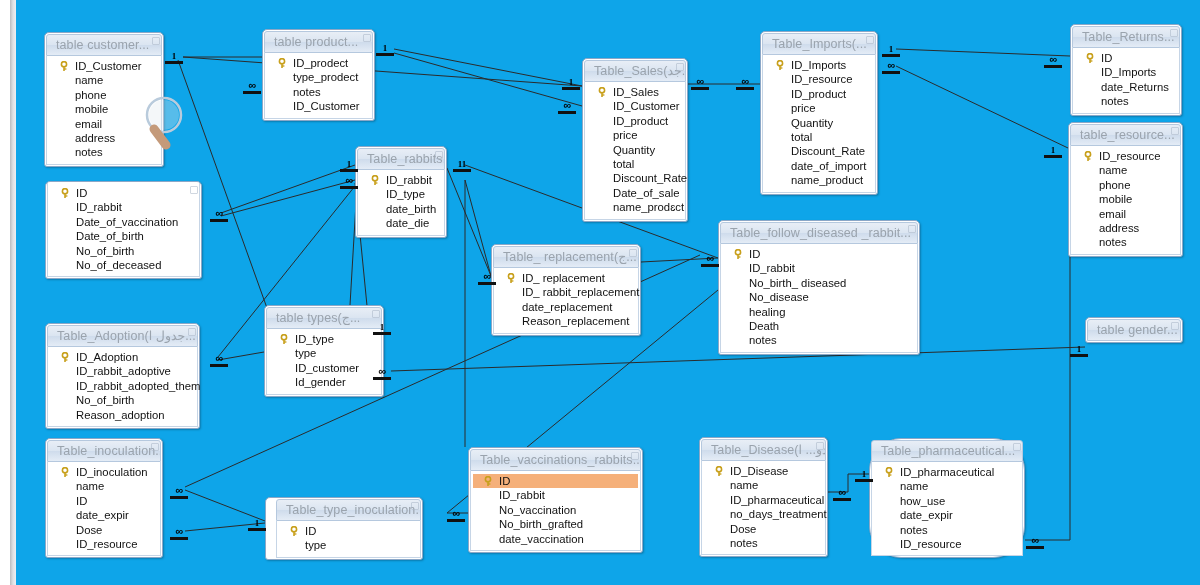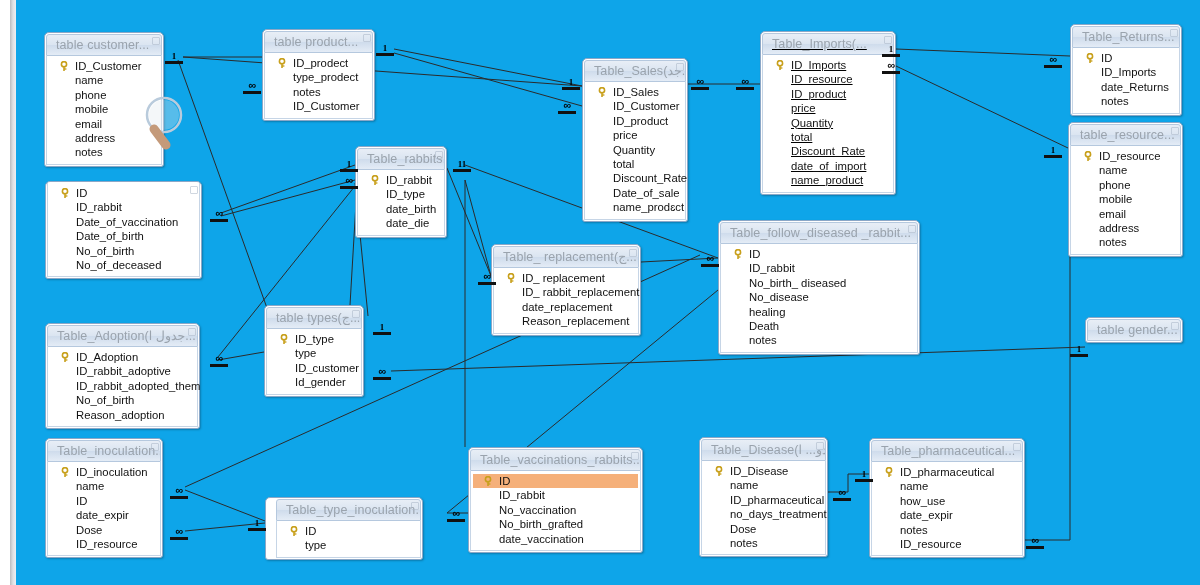--- a/index.html
+++ b/index.html
@@ -197,21 +197,21 @@
         <div class="fld"><span>ID_Customer</span></div>
         <div class="fld"><span>ID_product</span></div>
         <div class="fld"><span>price</span></div>
         <div class="fld"><span>Quantity</span></div>
         <div class="fld"><span>total</span></div>
         <div class="fld"><span>Discount_Rate</span></div>
         <div class="fld"><span>Date_of_sale</span></div>
         <div class="fld"><span>name_prodɛct</span></div>
       </div>
     </div>
-    <div class="tbl" style="left: 750px; top: 31px; width: 136px; text-decoration: underline;">
+    <div class="tbl" style="left: 750px; top: 31px; width: 118px;">
       <div class="cap">Table_Imports(...</div>
       <div class="grip"></div>
       <div class="body">
         <div class="fld pk"><span class="key">
             <svg width="11" height="11" viewBox="0 0 11 11">
               <circle cx="4" cy="3.2" r="2.6" fill="none" stroke="#c8a01c" stroke-width="1.6"></circle>
               <path d="M4,5.6 L4,10" stroke="#c8a01c" stroke-width="1.6"></path>
               <path d="M4,8 L6.4,8" stroke="#c8a01c" stroke-width="1.4"></path>
             </svg>
           </span><span>ID_Imports</span></div>
@@ -338,21 +338,21 @@
               <path d="M4,5.6 L4,10" stroke="#c8a01c" stroke-width="1.6"></path>
               <path d="M4,8 L6.4,8" stroke="#c8a01c" stroke-width="1.4"></path>
             </svg>
           </span><span>ID_Adoption</span></div>
         <div class="fld"><span>ID_rabbit_adoptive</span></div>
         <div class="fld"><span>ID_rabbit_adopted_them</span></div>
         <div class="fld"><span>No_of_birth</span></div>
         <div class="fld"><span>Reason_adoption</span></div>
       </div>
     </div>
-    <div class="tbl" style="left: 254px; top: 305px; width: 100px;">
+    <div class="tbl" style="left: 254px; top: 305px; width: 120px;">
       <div class="cap">table types(ج...</div>
       <div class="grip"></div>
       <div class="body">
         <div class="fld pk"><span class="key">
             <svg width="11" height="11" viewBox="0 0 11 11">
               <circle cx="4" cy="3.2" r="2.6" fill="none" stroke="#c8a01c" stroke-width="1.6"></circle>
               <path d="M4,5.6 L4,10" stroke="#c8a01c" stroke-width="1.6"></path>
               <path d="M4,8 L6.4,8" stroke="#c8a01c" stroke-width="1.4"></path>
             </svg>
           </span><span>ID_type</span></div>
@@ -425,21 +425,21 @@
               <path d="M4,8 L6.4,8" stroke="#c8a01c" stroke-width="1.4"></path>
             </svg>
           </span><span>ID_Disease</span></div>
         <div class="fld"><span>name</span></div>
         <div class="fld"><span>ID_pharmaceutical</span></div>
         <div class="fld"><span>no_days_treatment</span></div>
         <div class="fld"><span>Dose</span></div>
         <div class="fld"><span>notes</span></div>
       </div>
     </div>
-    <div class="tbl" style="left: 859px; top: 438px; width: 156px;">
+    <div class="tbl" style="left: 859px; top: 438px; width: 156px; border-radius: 32px;">
       <div class="cap">Table_pharmaceutical...</div>
       <div class="grip"></div>
       <div class="body">
         <div class="fld pk"><span class="key">
             <svg width="11" height="11" viewBox="0 0 11 11">
               <circle cx="4" cy="3.2" r="2.6" fill="none" stroke="#c8a01c" stroke-width="1.6"></circle>
               <path d="M4,5.6 L4,10" stroke="#c8a01c" stroke-width="1.6"></path>
               <path d="M4,8 L6.4,8" stroke="#c8a01c" stroke-width="1.4"></path>
             </svg>
           </span><span>ID_pharmaceutical</span></div>

